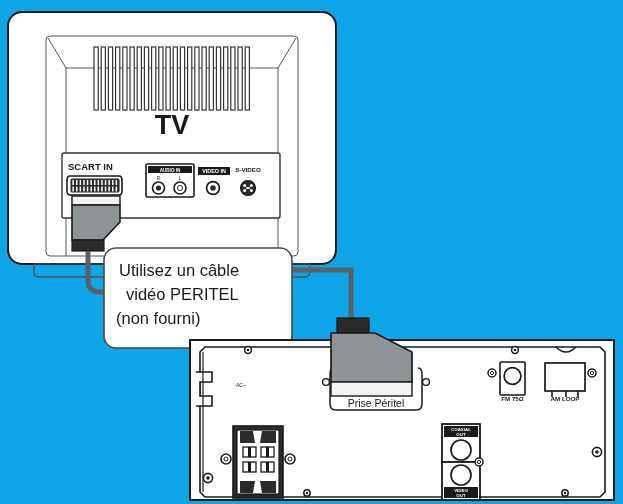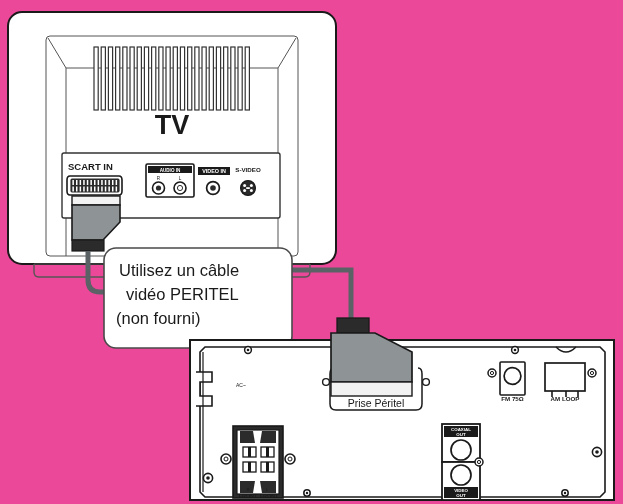--- a/index.html
+++ b/index.html
@@ -4,21 +4,21 @@
 <style>
   html, body {
     margin: 0;
     padding: 0;
     background: #ffffff;
   }
   #stage {
     position: relative;
     width: 623px;
     height: 504px;
-    background: #ec4899;
+    background: #0ea5e9;
     overflow: hidden;
     font-family: "Liberation Sans", sans-serif;
   }
   #stage svg {
     position: absolute;
     top: 0;
     left: 0;
   }
   .txt {
     font-family: "Liberation Sans", sans-serif;

